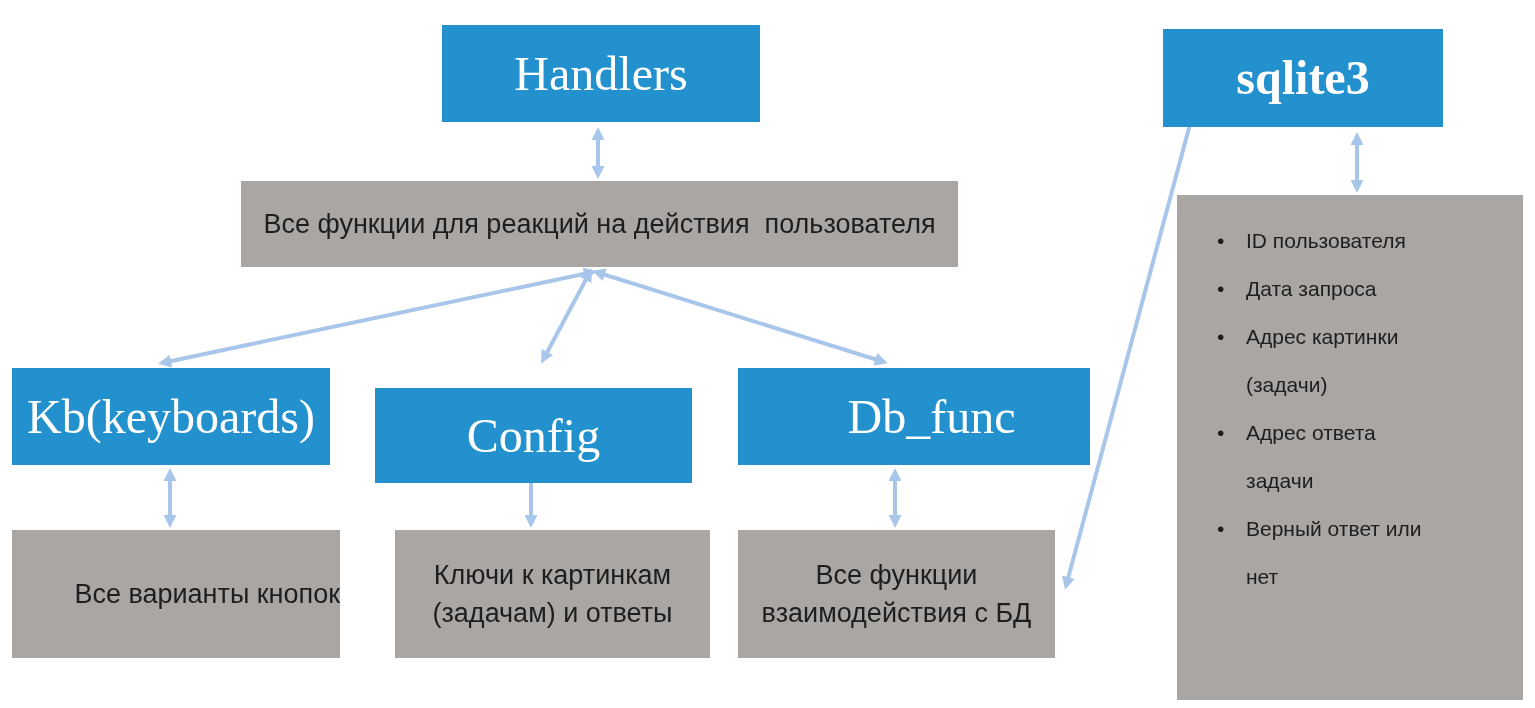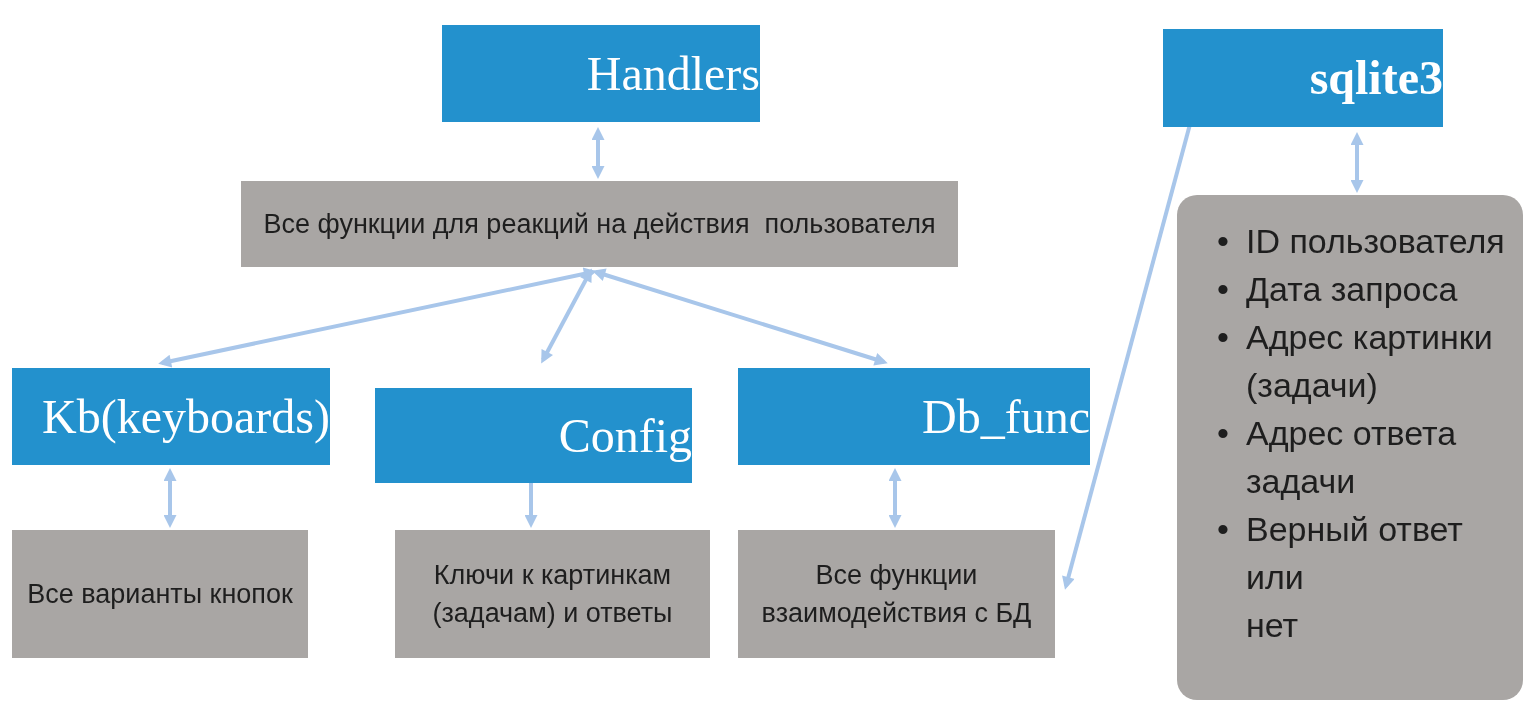--- a/index.html
+++ b/index.html
@@ -14,53 +14,52 @@
     width:1535px;height:708px;
     background:#ffffff;
     position:relative;
     overflow:hidden;
     font-family:"Liberation Sans", sans-serif;
   }
   .node{
     position:absolute;
     background:var(--node-fill);
     color:var(--node-text);
-    display:flex;align-items:center;justify-content:flex-end;
+    display:flex;align-items:center;justify-content:center;
     font-family:"Liberation Serif", serif;
     font-size:48px;
     line-height:1;
   }
   .note{
     position:absolute;
     background:var(--note-fill);
     color:var(--note-text);
     display:flex;align-items:center;justify-content:center;
     text-align:center;
     font-size:27px;
     line-height:38px;
     white-space:pre-wrap;
   }
   #handlers      {left:442px; top:25px;  width:318px; height:97px;}
   #sqlite        {left:1163px;top:29px;  width:280px; height:98px;font-weight:bold;}
   #kb            {left:12px;  top:368px; width:318px; height:97px;}
   #config        {left:375px; top:388px; width:317px; height:95px;}
   #db-func       {left:738px; top:368px; width:317px; height:97px;padding-left:35px;}
   #handlers-note {left:241px; top:181px; width:717px; height:86px;}
-  #kb-note       {left:12px;  top:530px; width:296px; height:128px;}
+  #kb-note       {left:12px;  top:530px; width:328px; height:128px;justify-content:flex-end;}
   #config-note   {left:395px; top:530px; width:315px; height:128px;}
   #db-note       {left:738px; top:530px; width:317px; height:128px;}
   #sqlite-note{
     position:absolute;
     left:1177px; top:195px; width:346px; height:505px;
     background:var(--note-fill);
     color:var(--note-text);
     box-sizing:border-box;
     padding:22px 18px 0 0;
-    font-size:34px;
-    border-radius:20px;
+    font-size:21px;
   }
   #sqlite-note ul{
     list-style:none;
     margin:0;padding:0;
   }
   #sqlite-note li{
     position:relative;
     padding-left:69px;
     line-height:48px;
     white-space:pre-line;

